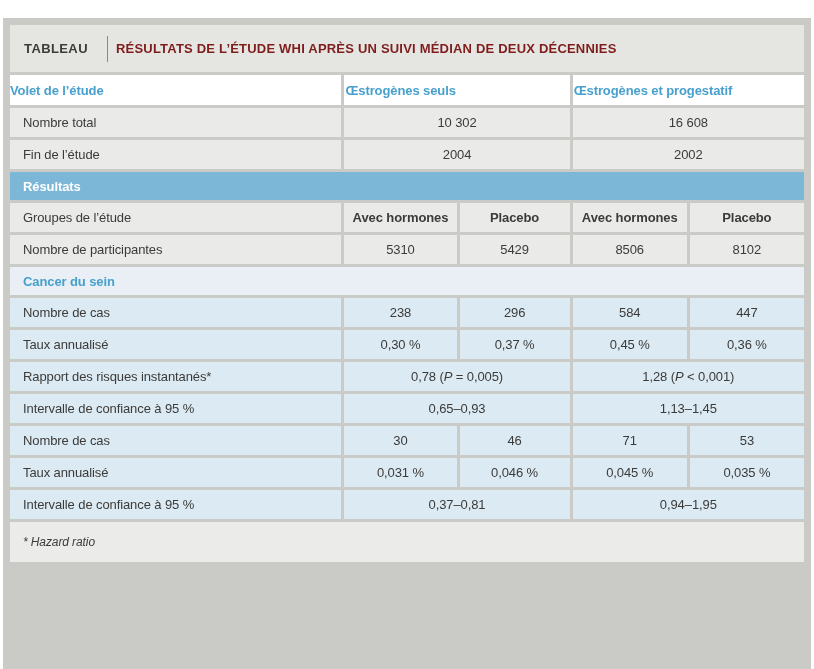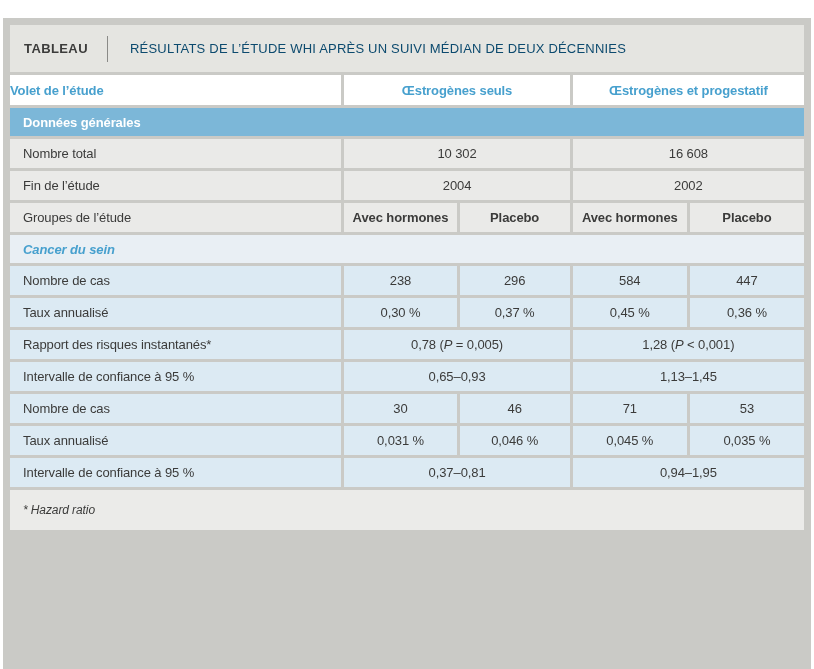--- a/index.html
+++ b/index.html
@@ -23,30 +23,30 @@
     border-spacing: 3px;
     table-layout: fixed;
   }
   td { vertical-align: middle; font-size: 13px; letter-spacing: -0.1px; }
 
   
   td.band { background: #e5e5e1; height: 47px; padding: 0; }
   .band-inner { display: flex; align-items: center; height: 100%; padding-left: 14px; }
   .kicker { font-weight: bold; color: #3c3c3b; letter-spacing: 0.4px; width: 83px; flex: 0 0 83px; }
   .divider { width: 1px; height: 26px; background: #8a8a87; flex: 0 0 1px; }
-  .band-title { margin-left: 22px; font-weight: normal; color: #0c4a6e; letter-spacing: 0.2px; }
+  .band-title { margin-left: 8px; font-weight: bold; color: #7f1d1d; letter-spacing: 0.2px; }
 
   
-  td.ch { background: #ffffff; color: #47a0ce; font-weight: bold; height: 28px; text-align: center; }
+  td.ch { background: #ffffff; color: #47a0ce; font-weight: bold; height: 28px; }
   td.ch.lbl { text-align: left; padding-left: 0; }
 
   
   td.sec { height: 26px; text-align: left; padding-left: 13px; font-weight: bold; }
   td.sec.blue { background: #7cb7d8; color: #ffffff; }
-  td.sec.light { background: #e9eff4; color: #47a0ce; font-style: italic; }
+  td.sec.light { background: #e9eff4; color: #47a0ce; }
 
   
   td.lbl { text-align: left; padding-left: 13px; height: 27px; }
   td.val { text-align: center; height: 27px; }
   td.g { background: #eaeae8; }
   td.b { background: #dcEAF3; background: #dceaf3; }
   td.bold { font-weight: bold; margin-left: 29px; }
   i.pv { font-style: italic; }
 
   
@@ -77,39 +77,46 @@
       </td>
     </tr>
 
     <tr>
       <td class="ch lbl">Volet de l’étude</td>
       <td class="ch" colspan="2">Œstrogènes seuls</td>
       <td class="ch" colspan="2">Œstrogènes et progestatif</td>
     </tr>
 
     <tr>
-      <td colspan="5" class="sec blue">Données générales</td>
-    </tr>
-    <tr>
       <td class="lbl g">Nombre total</td>
       <td class="val g" colspan="2">10 302</td>
       <td class="val g" colspan="2">16 608</td>
     </tr>
     <tr>
       <td class="lbl g">Fin de l’étude</td>
       <td class="val g" colspan="2">2004</td>
       <td class="val g" colspan="2">2002</td>
     </tr>
 
     <tr>
+      <td colspan="5" class="sec blue">Résultats</td>
+    </tr>
+    <tr>
       <td class="lbl g">Groupes de l’étude</td>
       <td class="val g bold">Avec hormones</td>
       <td class="val g bold">Placebo</td>
       <td class="val g bold">Avec hormones</td>
       <td class="val g bold">Placebo</td>
+    </tr>
+    <tr>
+      <td class="lbl g">Nombre de participantes</td>
+      <td class="val g">5310</td>
+      <td class="val g">5429</td>
+      <td class="val g">8506</td>
+      <td class="val g">8102</td>
     </tr>
 
     <tr>
       <td colspan="5" class="sec light">Cancer du sein</td>
     </tr>
     <tr>
       <td class="lbl b">Nombre de cas</td>
       <td class="val b">238</td>
       <td class="val b">296</td>
       <td class="val b">584</td>

